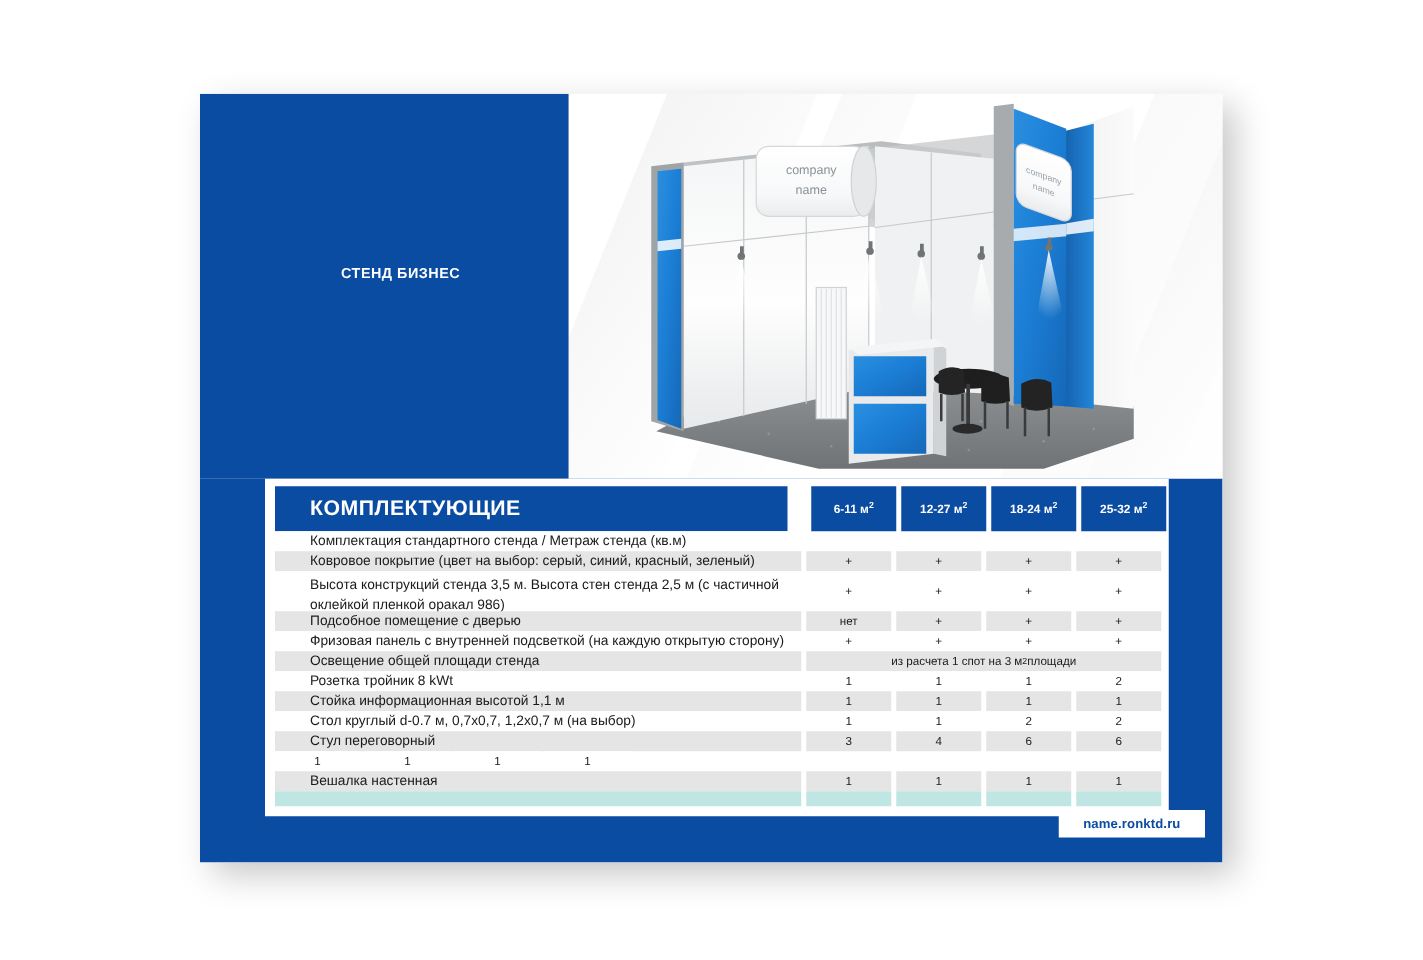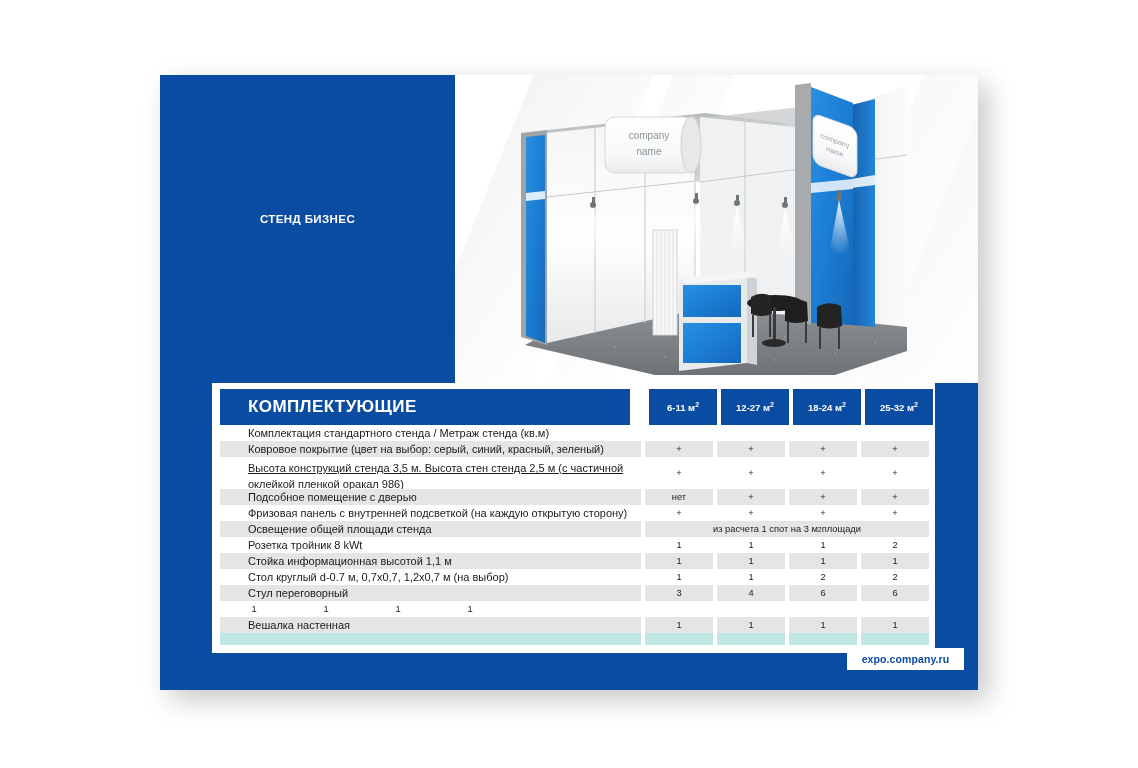--- a/index.html
+++ b/index.html
@@ -36,21 +36,21 @@
     width: 818px; height: 308px;
   }
   .left-panel {
     position: absolute;
     left: 0; top: 0;
     width: 295px; height: 308px;
     background: #0B4CA3;
   }
   .left-panel-title {
     position: absolute;
-    left: 0;
+    left: 13px;
     top: 138px;
     width: 295px;
     text-align: center;
     color: #ffffff;
     font-size: 11.5px;
     font-weight: bold;
     letter-spacing: 0.4px;
   }
 
   
@@ -139,21 +139,20 @@
     color: #1a1a1a;
     display: flex;
     align-items: center;
     padding-left: 28px;
     box-sizing: border-box;
     line-height: 1.15;
   }
   .cell-label.two-line {
     display: block;
     padding-top: 3px;
-    text-decoration: underline;
   }
   .cell-label.two-line span { display: block; line-height: 16px; }
   .cell-val {
     flex: 0 0 68px;
     font-size: 9.3px;
     color: #1a1a1a;
     display: flex;
     align-items: center;
     justify-content: center;
     text-align: center;
@@ -472,15 +471,15 @@
         <div class="tail-strip">
           <div class="cell-label"></div>
           <div class="cell-val"></div>
           <div class="cell-val"></div>
           <div class="cell-val"></div>
           <div class="cell-val"></div>
         </div>
       </div>
   </div>
 
-  <div class="url-badge">expo.company.ru</div>
+  <div class="url-badge">name.ronktd.ru</div>
 
 </div>
 
 </body></html>

